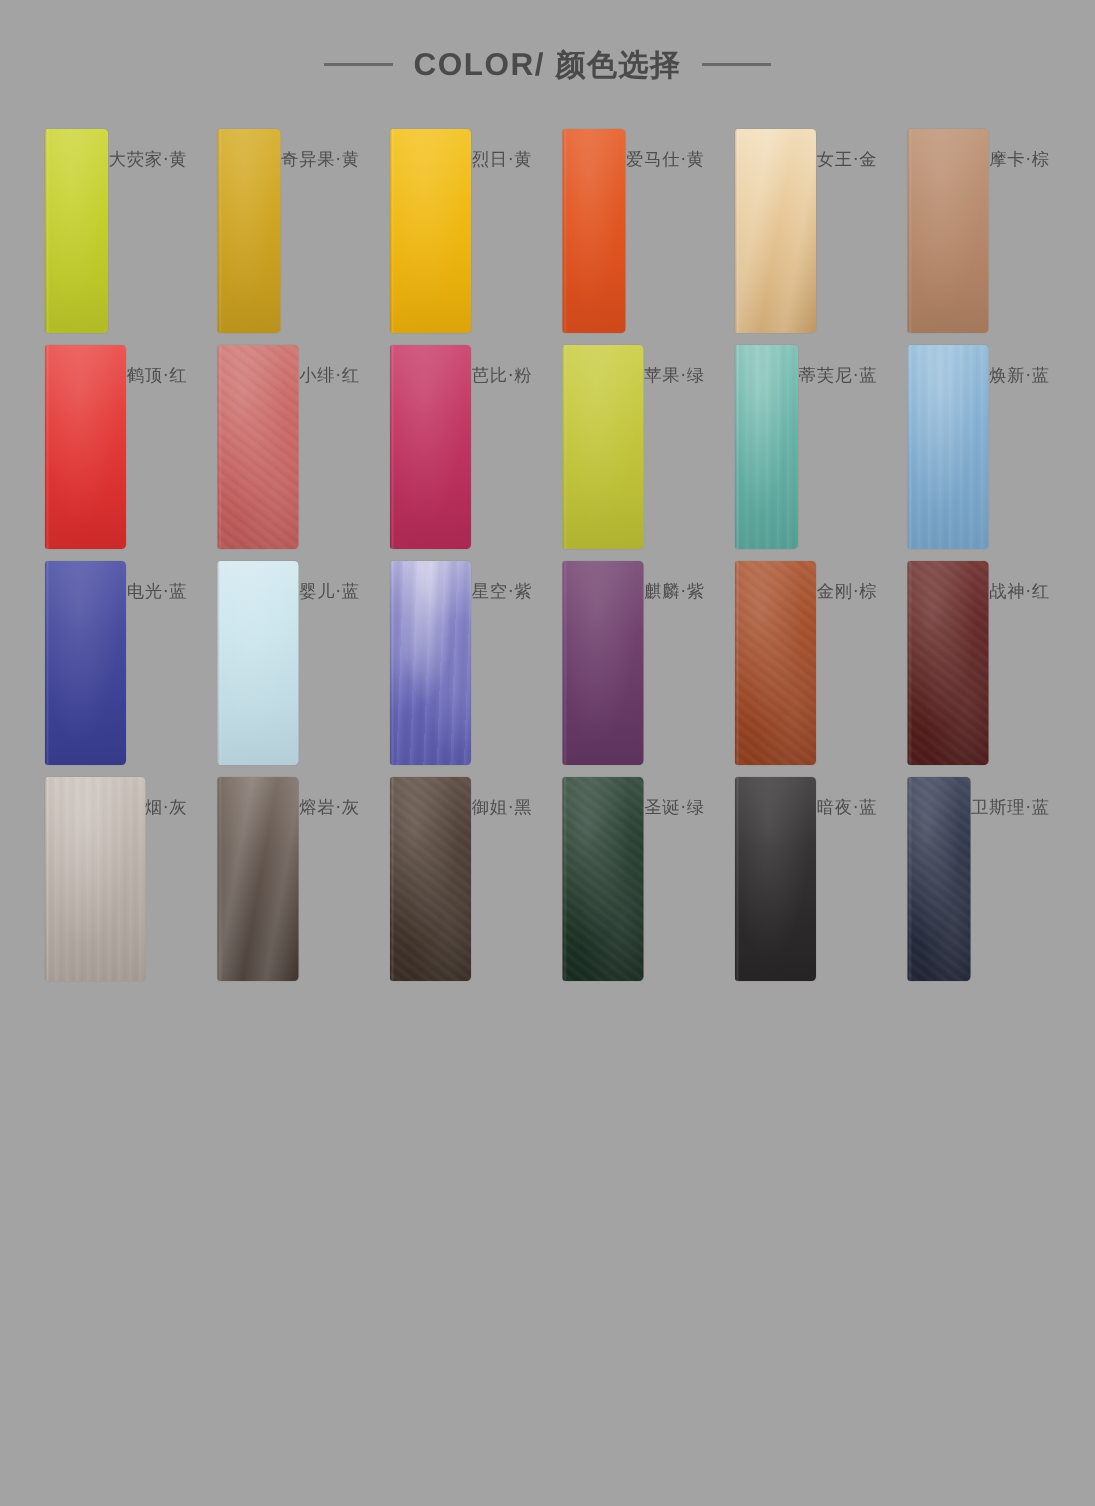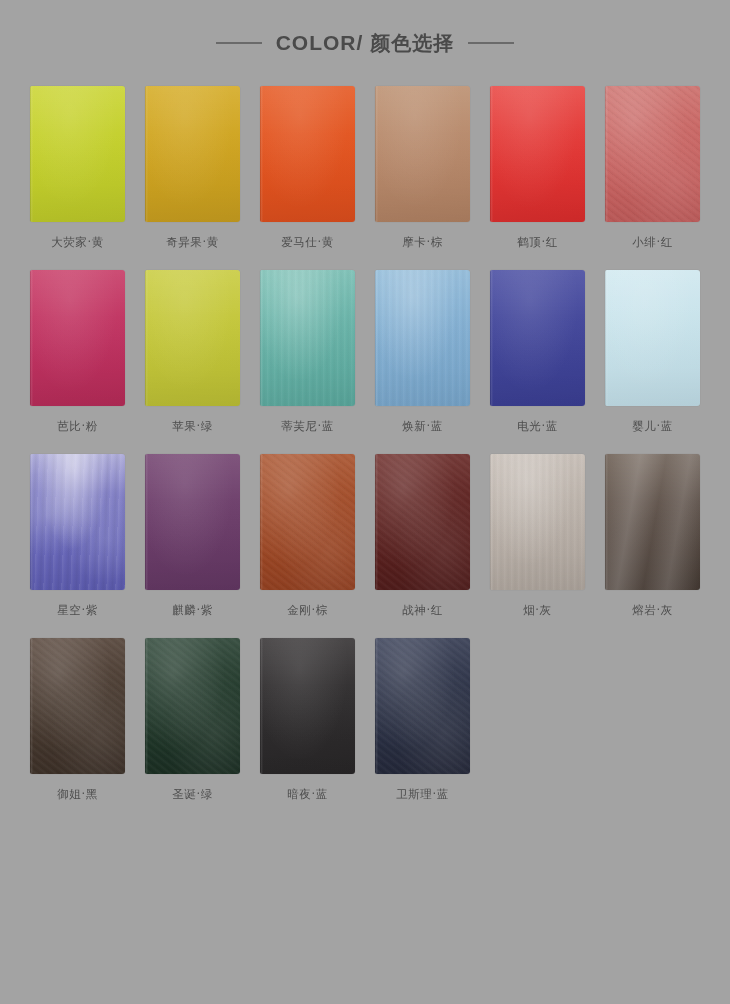--- a/index.html
+++ b/index.html
@@ -64,24 +64,24 @@
     width: 730px;
     padding: 0 30px;
     display: grid;
     grid-template-columns: repeat(6, 95px);
     justify-content: space-between;
     row-gap: 0;
   }
 
   .swatch-cell {
     width: 95px;
-    height: 184px;
+    height: 144px;
     display: flex;
-    flex-direction: column;
-    align-items: center;
+    flex-direction: row;
+    align-items: flex-start;
   }
 
   .swatch-chip {
     position: relative;
     width: 95px;
     height: 136px;
     border-radius: 2px 3px 3px 2px;
     overflow: hidden;
     box-shadow: 0 0 0 0.5px rgba(0,0,0,0.05);
   }
@@ -145,24 +145,36 @@
         </div>
         <div class="swatch-label">大荧家·黄</div>
       </div>
       <div class="swatch-cell">
         <div class="swatch-chip" style="background: linear-gradient(170deg, rgb(214, 173, 40) 0%, rgb(206, 163, 32) 52%, rgb(195, 154, 30) 100%);">
           <div style="position: absolute; inset: 0px; pointer-events: none; z-index: 1; background: radial-gradient(at 42% 22%, rgba(255, 255, 255, 0.1) 0%, rgba(255, 255, 255, 0) 62%);"></div>
         </div>
         <div class="swatch-label">奇异果·黄</div>
       </div>
       <div class="swatch-cell">
+        <div class="swatch-chip" style="background: linear-gradient(172deg, rgb(243, 194, 28) 0%, rgb(239, 183, 15) 55%, rgb(232, 172, 10) 100%);">
+          <div style="position: absolute; inset: 0px; pointer-events: none; z-index: 1; background: radial-gradient(at 42% 22%, rgba(255, 255, 255, 0.1) 0%, rgba(255, 255, 255, 0) 62%);"></div>
+        </div>
+        <div class="swatch-label">烈日·黄</div>
+      </div>
+      <div class="swatch-cell">
         <div class="swatch-chip" style="background: linear-gradient(170deg, rgb(230, 93, 40) 0%, rgb(225, 83, 31) 55%, rgb(216, 76, 28) 100%);">
           <div style="position: absolute; inset: 0px; pointer-events: none; z-index: 1; background: radial-gradient(at 42% 22%, rgba(255, 255, 255, 0.1) 0%, rgba(255, 255, 255, 0) 62%);"></div>
         </div>
         <div class="swatch-label">爱马仕·黄</div>
+      </div>
+      <div class="swatch-cell">
+        <div class="swatch-chip" style="background: linear-gradient(155deg, rgb(242, 221, 184) 0%, rgb(231, 200, 150) 40%, rgb(220, 181, 124) 75%, rgb(211, 168, 109) 100%);">
+          <div style="position: absolute; inset: 0px; pointer-events: none; z-index: 1; background: linear-gradient(100deg, rgba(255, 255, 255, 0) 0%, rgba(255, 255, 255, 0.22) 30%, rgba(255, 255, 255, 0.05) 52%, rgba(255, 255, 255, 0.18) 72%, rgba(0, 0, 0, 0.06) 100%);"></div>
+        </div>
+        <div class="swatch-label">女王·金</div>
       </div>
       <div class="swatch-cell">
         <div class="swatch-chip" style="background: linear-gradient(170deg, rgb(189, 146, 115) 0%, rgb(182, 136, 106) 55%, rgb(172, 126, 96) 100%);">
           <div style="position: absolute; inset: 0px; pointer-events: none; z-index: 1; background: radial-gradient(at 42% 22%, rgba(255, 255, 255, 0.1) 0%, rgba(255, 255, 255, 0) 62%);"></div>
         </div>
         <div class="swatch-label">摩卡·棕</div>
       </div>
       <div class="swatch-cell">
         <div class="swatch-chip" style="background: linear-gradient(170deg, rgb(233, 74, 70) 0%, rgb(225, 54, 52) 55%, rgb(214, 43, 43) 100%);">
           <div style="position: absolute; inset: 0px; pointer-events: none; z-index: 1; background: radial-gradient(at 42% 22%, rgba(255, 255, 255, 0.1) 0%, rgba(255, 255, 255, 0) 62%);"></div>

